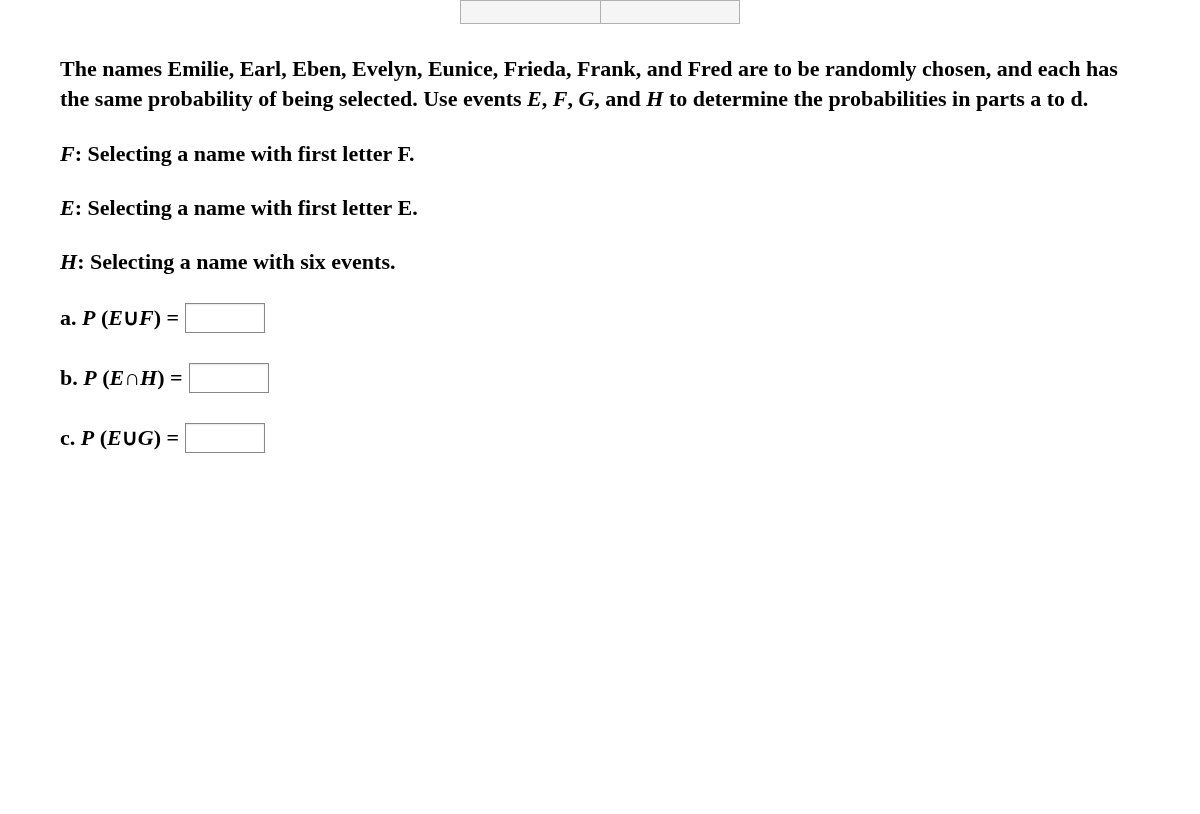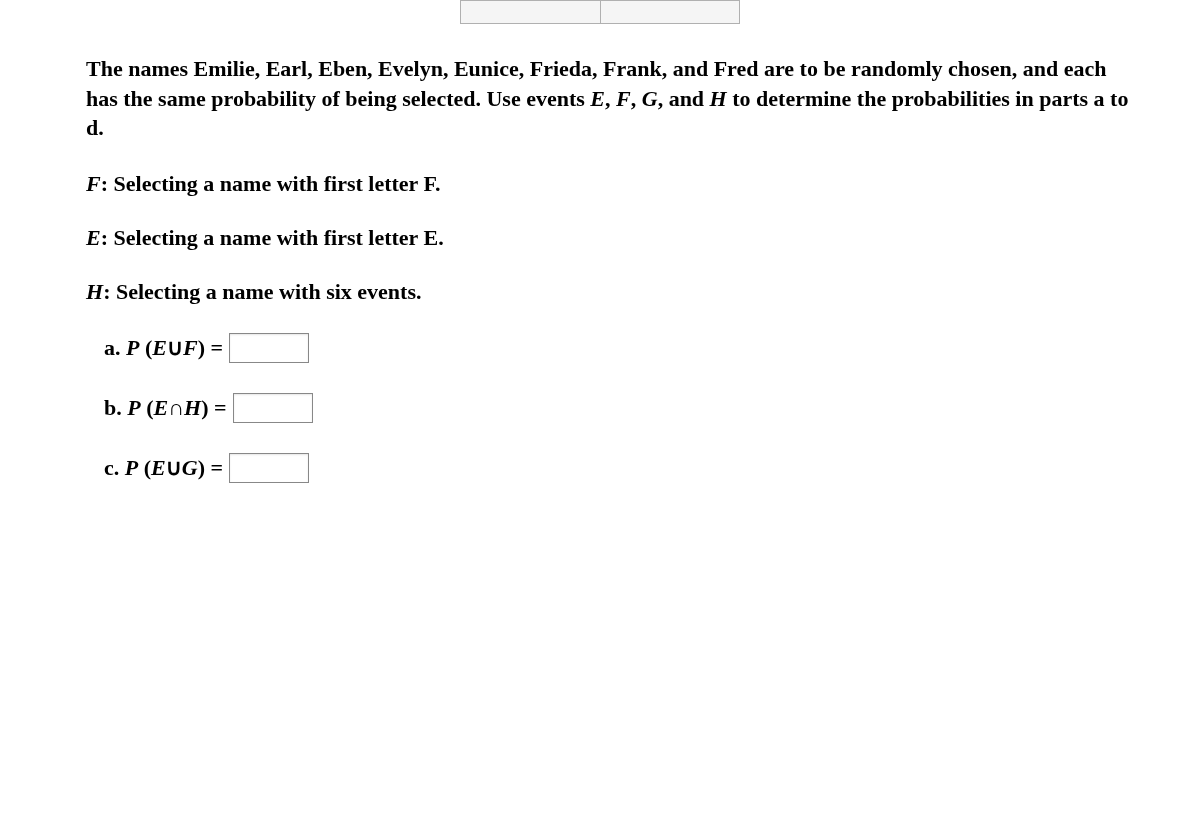--- a/index.html
+++ b/index.html
@@ -25,21 +25,21 @@
       height: 24px;
       border: 1px solid #b0b0b0;
       background: #f5f5f5;
       font-size: 14px;
       padding: 2px 4px;
     }
     .top-inputs input:first-child {
       border-right: none;
     }
     .content {
-      padding: 30px 60px 0 86px;
+      padding: 30px 60px 0 60px;
     }
     .problem-text {
       font-size: 22px;
       font-weight: bold;
       line-height: 1.35;
       margin-bottom: 28px;
     }
     .italic {
       font-style: italic;
     }
@@ -55,21 +55,20 @@
     .question-row {
       display: flex;
       align-items: center;
       font-size: 22px;
       font-weight: bold;
       margin-bottom: 30px;
       gap: 6px;
     }
     .question-label {
       white-space: nowrap;
-      margin-left: 18px;
     }
     .answer-input {
       width: 80px;
       height: 30px;
       border: 1px solid #888;
       background: #ffffff;
       font-size: 16px;
       padding: 2px 4px;
       box-shadow: inset 0 1px 2px rgba(0,0,0,0.1);
     }

